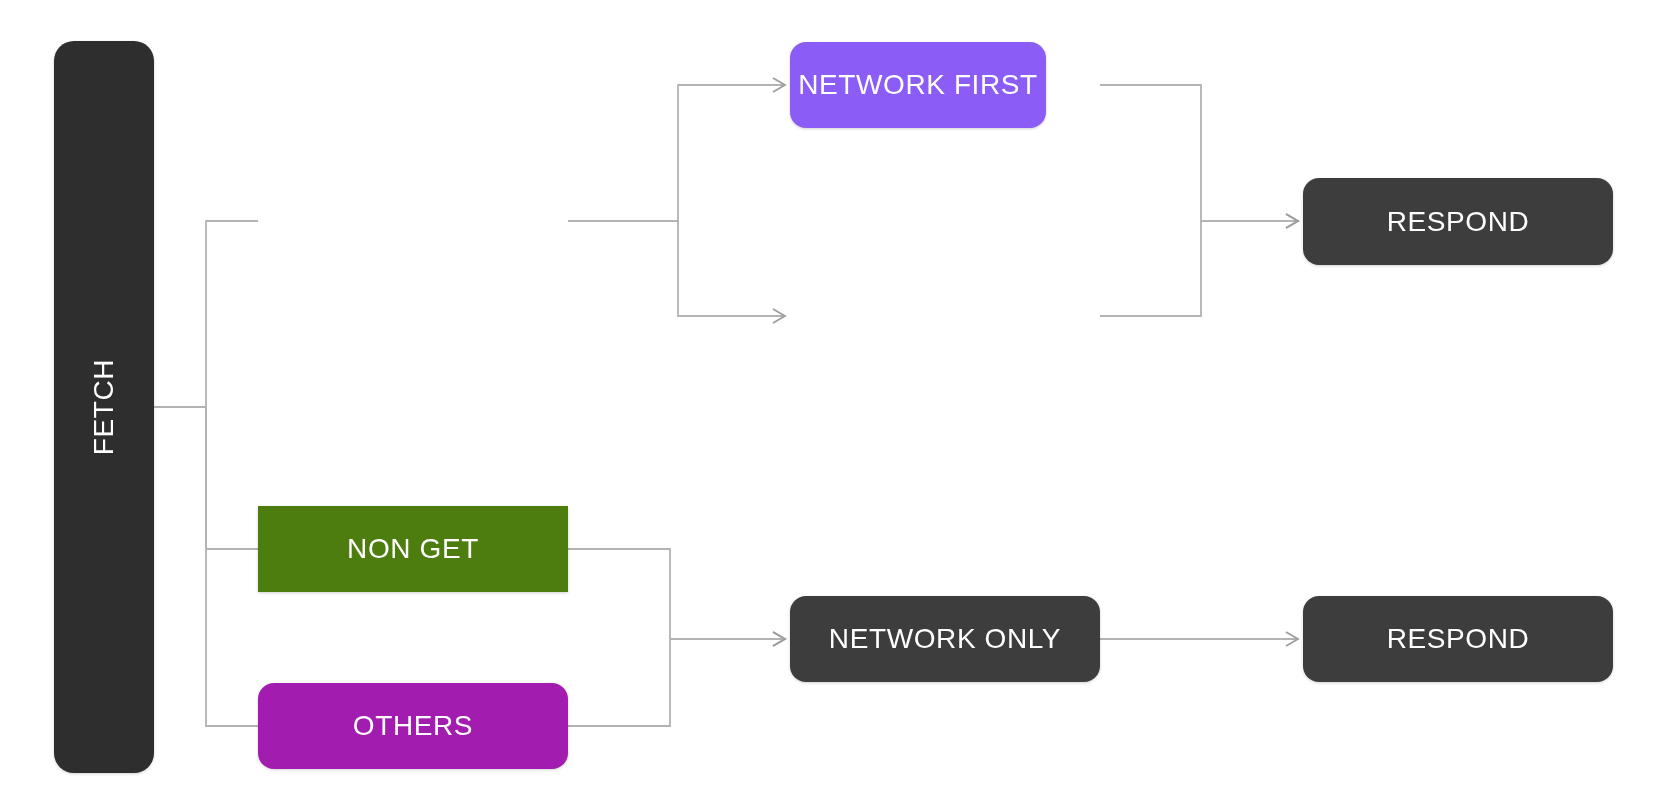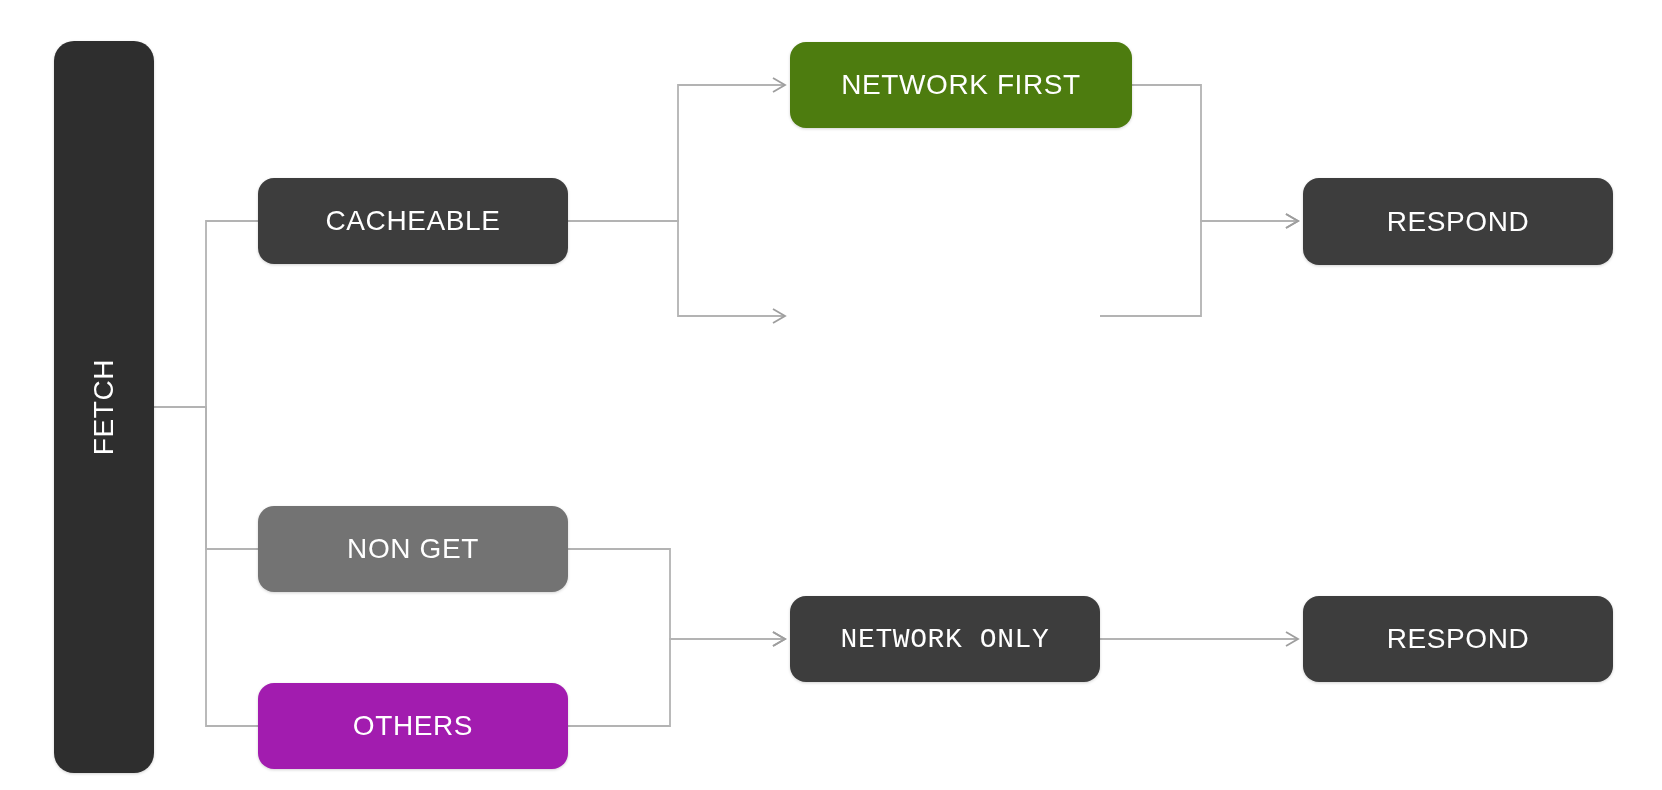--- a/index.html
+++ b/index.html
@@ -68,33 +68,30 @@
         <polyline points="1100,316 1201,316 1201,221 1298,221" fill="none" stroke="#b3b3b3" stroke-width="1.8" marker-end="url(#arrowhead)"></polyline>
         <polyline points="568,549 670,549 670,639 785,639" fill="none" stroke="#b3b3b3" stroke-width="1.8" marker-end="url(#arrowhead)"></polyline>
         <polyline points="568,726 670,726 670,639 785,639" fill="none" stroke="#b3b3b3" stroke-width="1.8" marker-end="url(#arrowhead)"></polyline>
         <polyline points="1100,639 1298,639" fill="none" stroke="#b3b3b3" stroke-width="1.8" marker-end="url(#arrowhead)"></polyline>
       </g>
   </svg>
   <div class="nodes-layer">
       <div class="node vertical" style="left: 54px; top: 41px; width: 100px; height: 732px; background: rgb(46, 46, 46); border-radius: 20px;">
         <span class="node-label">FETCH</span>
       </div>
-      <div class="node" style="left: 258px; top: 178px; width: 310px; height: 86px; background: rgb(61, 61, 61); border-radius: 16px;">
-        <span class="node-label">CACHEABLE</span>
-      </div>
-      <div class="node" style="left: 258px; top: 506px; width: 310px; height: 86px; background: #737373; border-radius: 16px;">
+      <div class="node" style="left: 258px; top: 506px; width: 310px; height: 86px; background: #4d7c0f; border-radius: 0;">
         <span class="node-label">NON GET</span>
       </div>
       <div class="node" style="left: 258px; top: 683px; width: 310px; height: 86px; background: #a21caf; border-radius: 16px;">
         <span class="node-label">OTHERS</span>
       </div>
-      <div class="node" style="left: 790px; top: 42px; width: 342px; height: 86px; background: #4d7c0f; border-radius: 16px;">
+      <div class="node" style="left: 790px; top: 42px; width: 256px; height: 86px; background: #8b5cf6; border-radius: 16px;">
         <span class="node-label">NETWORK FIRST</span>
       </div>
-      <div class="node" style="left: 790px; top: 596px; width: 310px; height: 86px; background: rgb(61, 61, 61); border-radius: 16px; font-family: Liberation Mono, monospace;">
+      <div class="node" style="left: 790px; top: 596px; width: 310px; height: 86px; background: rgb(61, 61, 61); border-radius: 16px;">
         <span class="node-label">NETWORK ONLY</span>
       </div>
       <div class="node" style="left: 1303px; top: 178px; width: 310px; height: 87px; background: rgb(61, 61, 61); border-radius: 16px;">
         <span class="node-label">RESPOND</span>
       </div>
       <div class="node" style="left: 1303px; top: 596px; width: 310px; height: 86px; background: rgb(61, 61, 61); border-radius: 16px;">
         <span class="node-label">RESPOND</span>
       </div>
     </div>
 </div>

